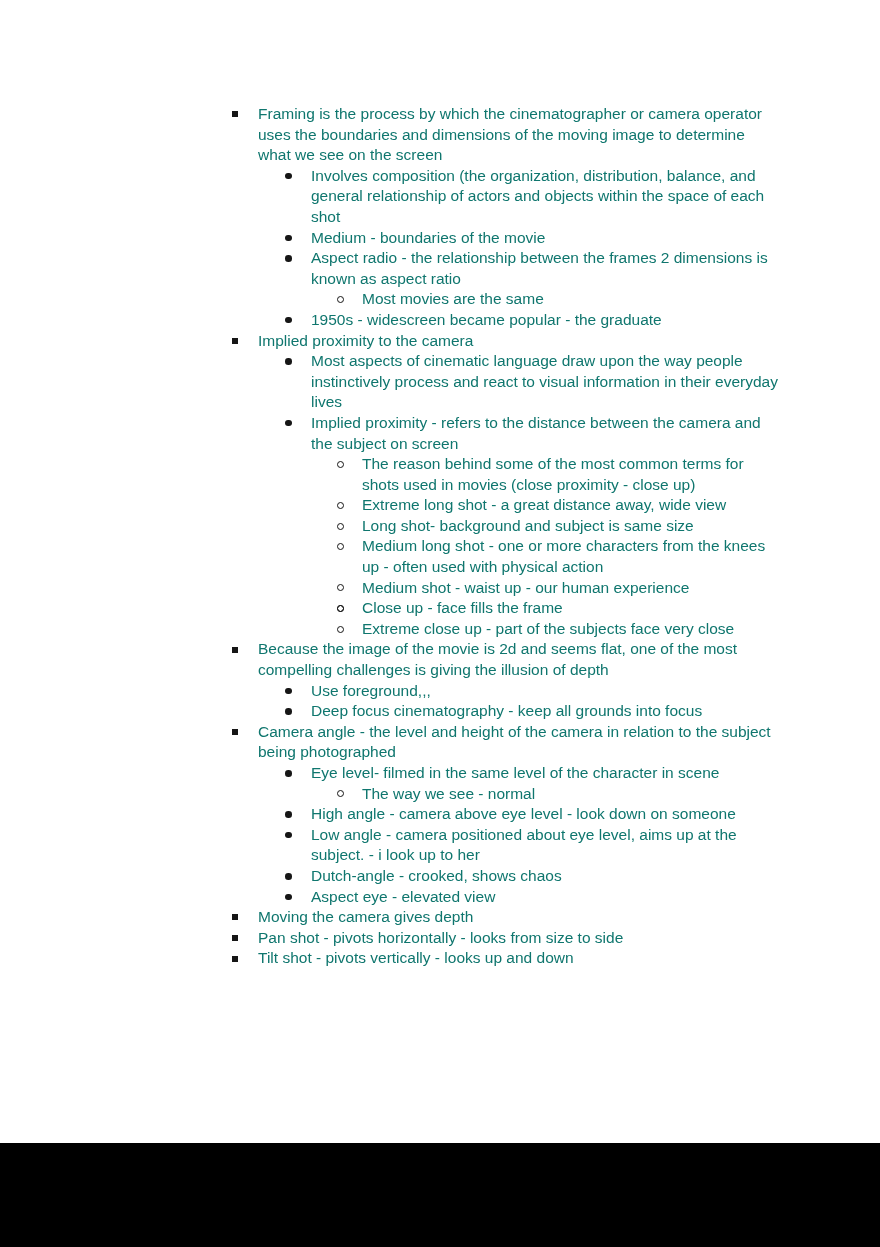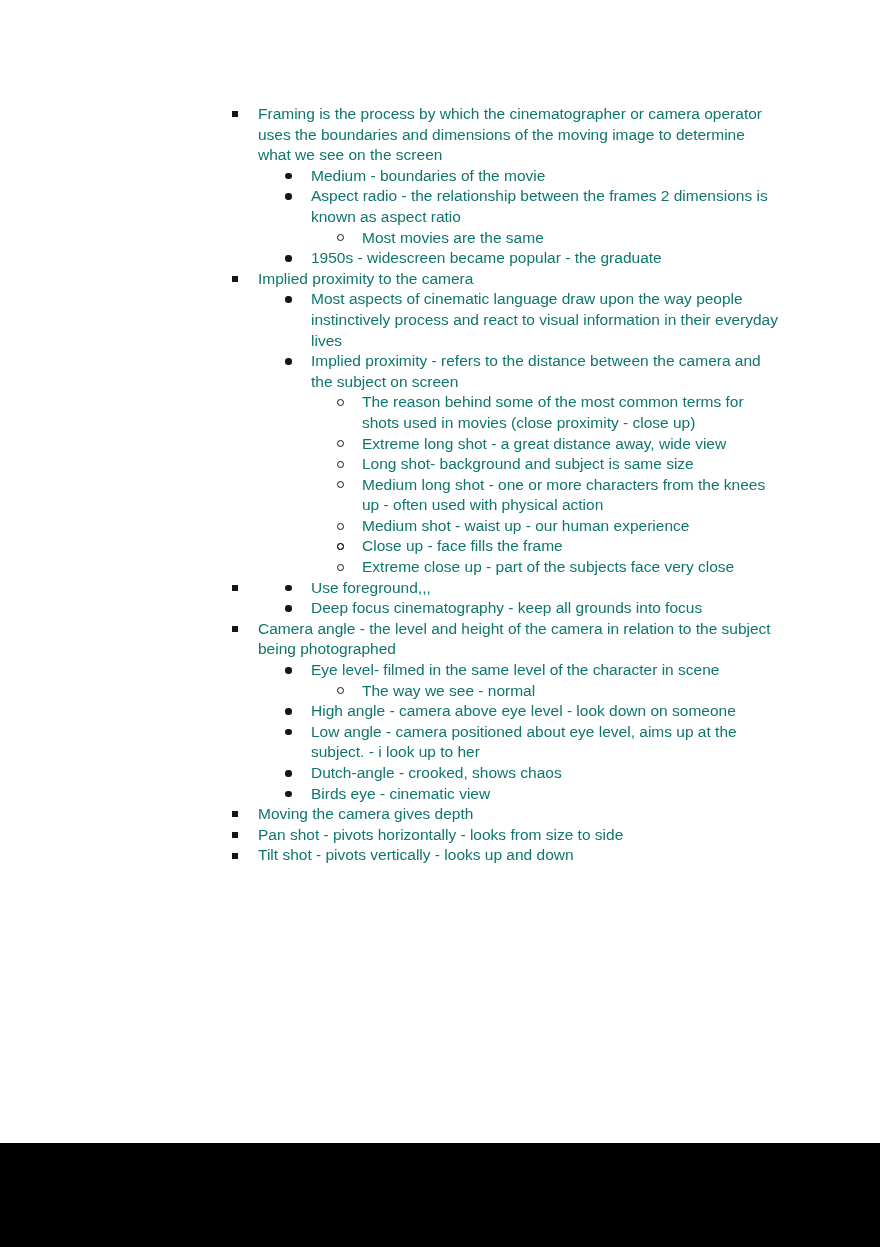--- a/index.html
+++ b/index.html
@@ -49,20 +49,23 @@
 </head>
 <body>
 
 <div class="doc-page">
   <div class="doc-list">
       <div class="item l1"><span class="marker">
           <span class="shape shape-square"></span>
         </span><span>Framing is the process by which the cinematographer or camera operator uses the boundaries and dimensions of the moving image to determine what we see on the screen</span></div>
       <div class="item l2"><span class="marker">
           <span class="shape shape-disc"></span>
+        </span><span>Involves composition (the organization, distribution, balance, and general relationship of actors and objects within the space of each shot</span></div>
+      <div class="item l2"><span class="marker">
+          <span class="shape shape-disc"></span>
         </span><span>Medium - boundaries of the movie</span></div>
       <div class="item l2"><span class="marker">
           <span class="shape shape-disc"></span>
         </span><span>Aspect radio - the relationship between the frames 2 dimensions is known as aspect ratio</span></div>
       <div class="item l3"><span class="marker">
           <span class="shape shape-circle"></span>
         </span><span>Most movies are the same</span></div>
       <div class="item l2"><span class="marker">
           <span class="shape shape-disc"></span>
         </span><span>1950s - widescreen became popular - the graduate</span></div>
@@ -94,21 +97,21 @@
           <span class="shape shape-circle"></span>
         </span></div>
       <div class="item l3"><span class="marker">
           <span class="shape shape-circle"></span>
         </span><span>Close up - face fills the frame</span></div>
       <div class="item l3"><span class="marker">
           <span class="shape shape-circle"></span>
         </span><span>Extreme close up - part of the subjects face very close</span></div>
       <div class="item l1"><span class="marker">
           <span class="shape shape-square"></span>
-        </span></div>
+        </span><span>Because the image of the movie is 2d and seems flat, one of the most compelling challenges is giving the illusion of depth</span></div>
       <div class="item l2"><span class="marker">
           <span class="shape shape-disc"></span>
         </span><span>Use foreground,,,</span></div>
       <div class="item l2"><span class="marker">
           <span class="shape shape-disc"></span>
         </span><span>Deep focus cinematography - keep all grounds into focus</span></div>
       <div class="item l1"><span class="marker">
           <span class="shape shape-square"></span>
         </span><span>Camera angle - the level and height of the camera in relation to the subject being photographed</span></div>
       <div class="item l2"><span class="marker">
@@ -121,21 +124,21 @@
           <span class="shape shape-disc"></span>
         </span><span>High angle - camera above eye level - look down on someone</span></div>
       <div class="item l2"><span class="marker">
           <span class="shape shape-disc"></span>
         </span><span>Low angle - camera positioned about eye level, aims up at the subject. - i look up to her</span></div>
       <div class="item l2"><span class="marker">
           <span class="shape shape-disc"></span>
         </span><span>Dutch-angle - crooked, shows chaos</span></div>
       <div class="item l2"><span class="marker">
           <span class="shape shape-disc"></span>
-        </span><span>Birds eye - cinematic view</span></div>
+        </span><span>Aspect eye - elevated view</span></div>
       <div class="item l1"><span class="marker">
           <span class="shape shape-square"></span>
         </span><span>Moving the camera gives depth</span></div>
       <div class="item l1"><span class="marker">
           <span class="shape shape-square"></span>
         </span><span>Pan shot - pivots horizontally - looks from size to side</span></div>
       <div class="item l1"><span class="marker">
           <span class="shape shape-square"></span>
         </span><span>Tilt shot - pivots vertically - looks up and down</span></div>
     </div>

